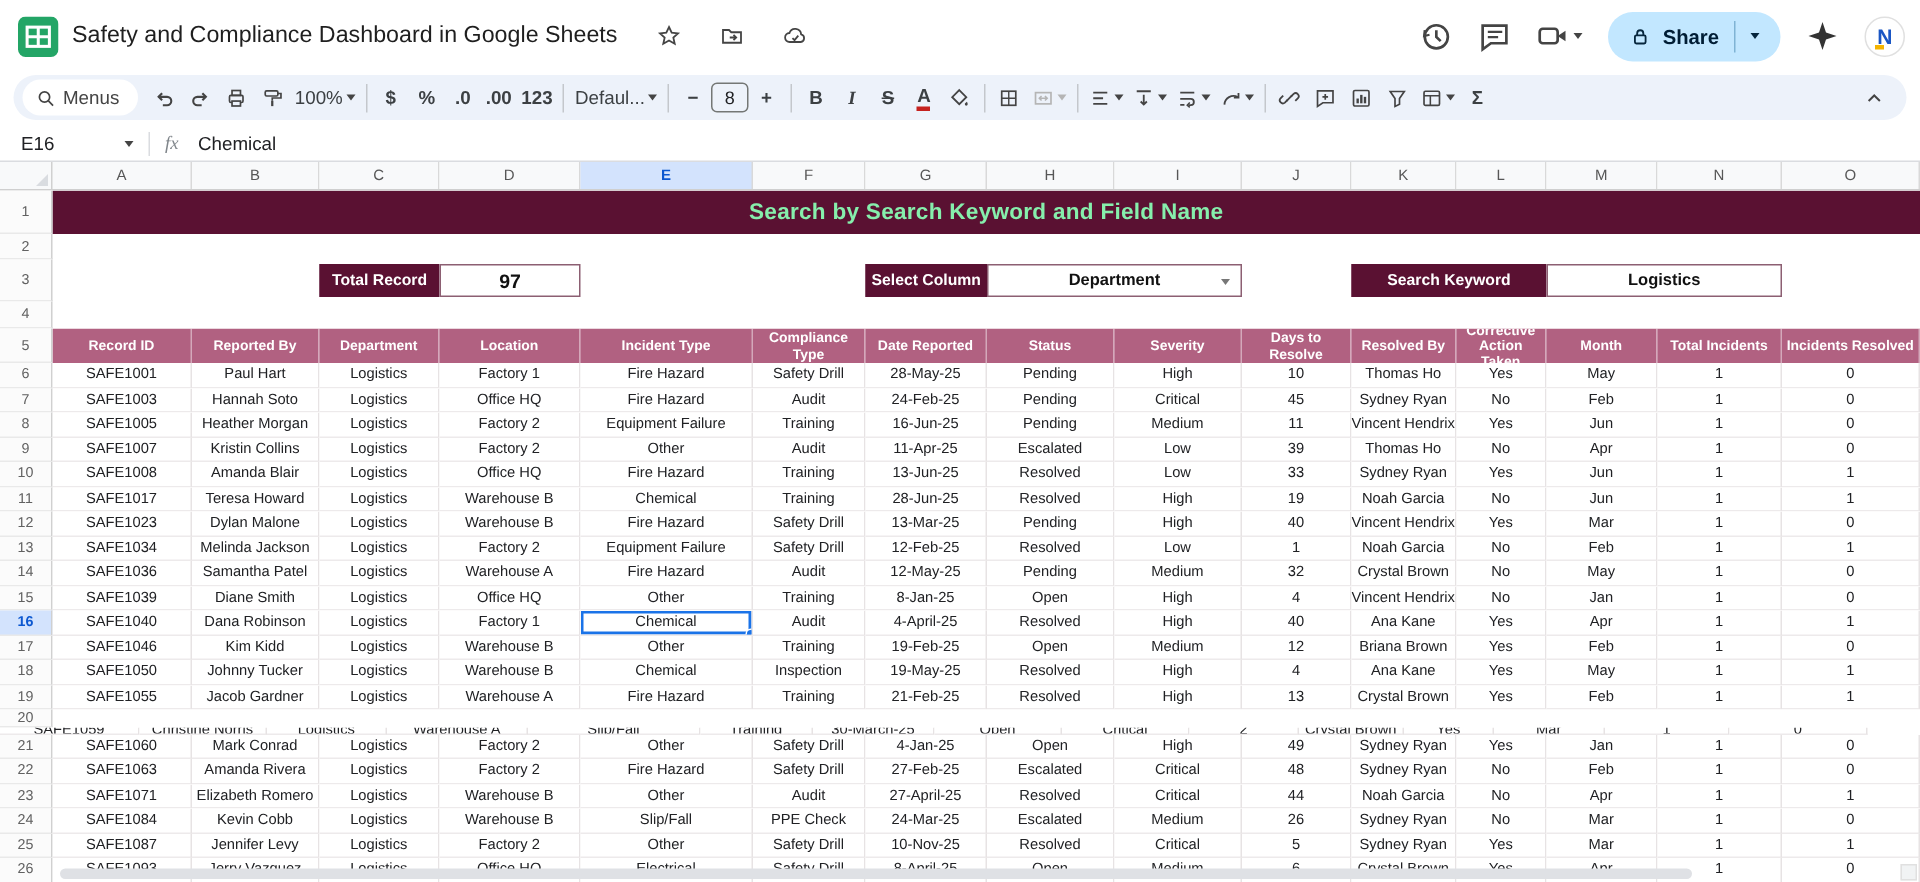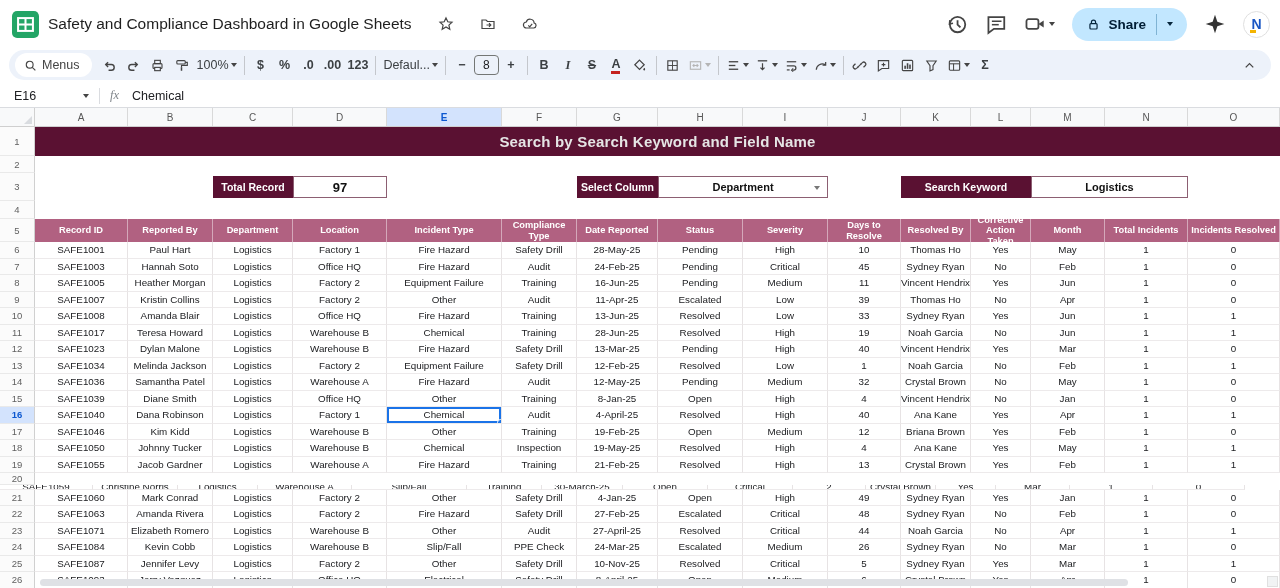--- a/index.html
+++ b/index.html
@@ -58,21 +58,21 @@
   .corner i { position:absolute; right:2px; bottom:2px; width:0; height:0; border-left:8px solid transparent; border-bottom:8px solid #d9dce0; }
   .colhead { height:100%; background:#f8f9fa; border-right:1px solid #d9d9d9; display:flex; align-items:center; justify-content:center; font-size:10px; color:#575757; }
   .colhead.sel { background:#d3e3fd; color:#0b57d0; font-weight:bold; }
 
   .grid { position:relative; height:461px; overflow:hidden; }
   .grow { display:flex; }
   .rowhead { width:35px; background:#fbfbfb; border-right:1px solid #d0d0d0; border-bottom:1px solid #e9e9e9; display:flex; align-items:center; justify-content:center; font-size:9.5px; color:#616161; flex:0 0 auto; }
   .rowhead.sel { background:#d3e3fd; color:#0b57d0; font-weight:bold; }
   .rcontent { flex:1; position:relative; display:flex; overflow:hidden; }
 
-  .banner { flex:1; background:#5a1132; color:#e5e5e5; font-weight:bold; font-size:15px; display:flex; align-items:center; justify-content:center; letter-spacing:.2px; }
+  .banner { flex:1; background:#5a1132; color:#86efac; font-weight:bold; font-size:15px; display:flex; align-items:center; justify-content:center; letter-spacing:.2px; }
 
   .ctl { position:absolute; top:3px; height:22px; display:flex; align-items:center; justify-content:center; font-weight:bold; }
   .ctl-label { background:#5a1132; color:#fff; font-size:10.5px; border:1px solid #5a1132; }
   .ctl-value { background:#fff; color:#111; font-size:11px; border:1px solid #8c5f72; }
   .ctl-value.big { font-size:13px; }
   .dd-caret { position:absolute; right:7px; top:9px; width:0; height:0; border-left:3.5px solid transparent; border-right:3.5px solid transparent; border-top:4px solid #777; }
 
   .hcell { background:#b16181; color:#fff; font-weight:bold; font-size:9.3px; line-height:1.1; display:flex; align-items:center; justify-content:center; text-align:center; border-right:1px solid rgba(255,255,255,.45); overflow:hidden; padding:0 2px; }
   .dcell { background:#fff; color:#202124; font-size:9.8px; display:flex; align-items:center; justify-content:center; text-align:center; border-right:1px solid #e7e3e4; border-bottom:1px solid #edeaeb; overflow:hidden; white-space:nowrap; position:relative; }
   .dcell.sel { box-shadow:inset 0 0 0 2px #1a73e8; z-index:2; }

